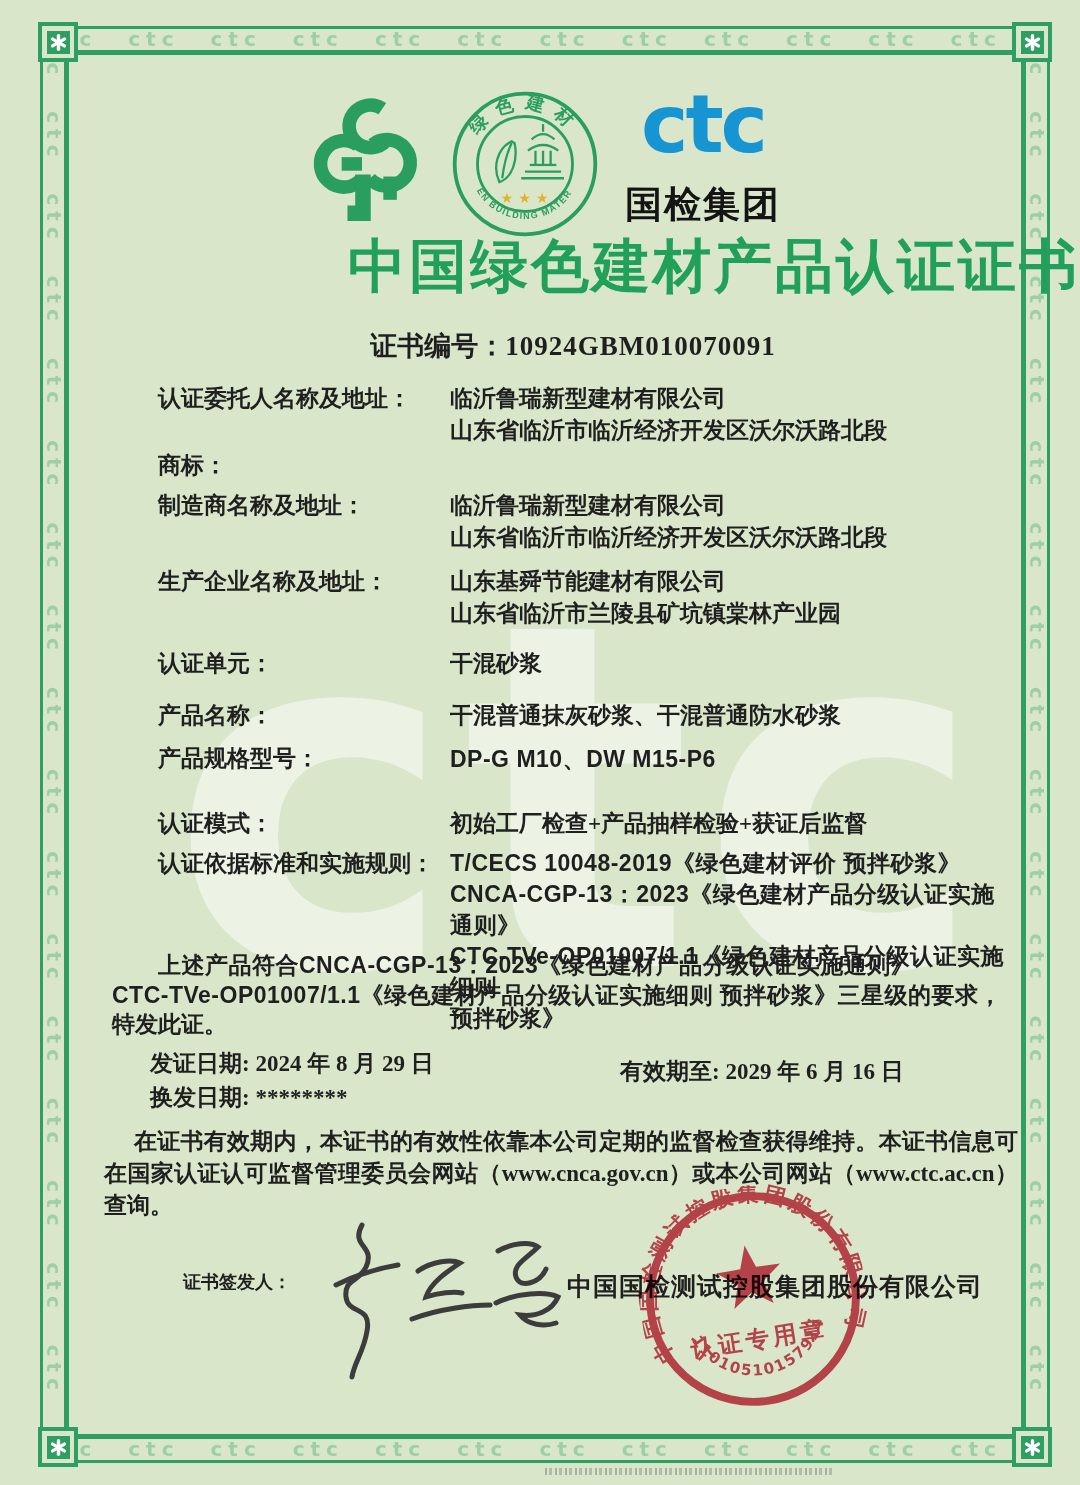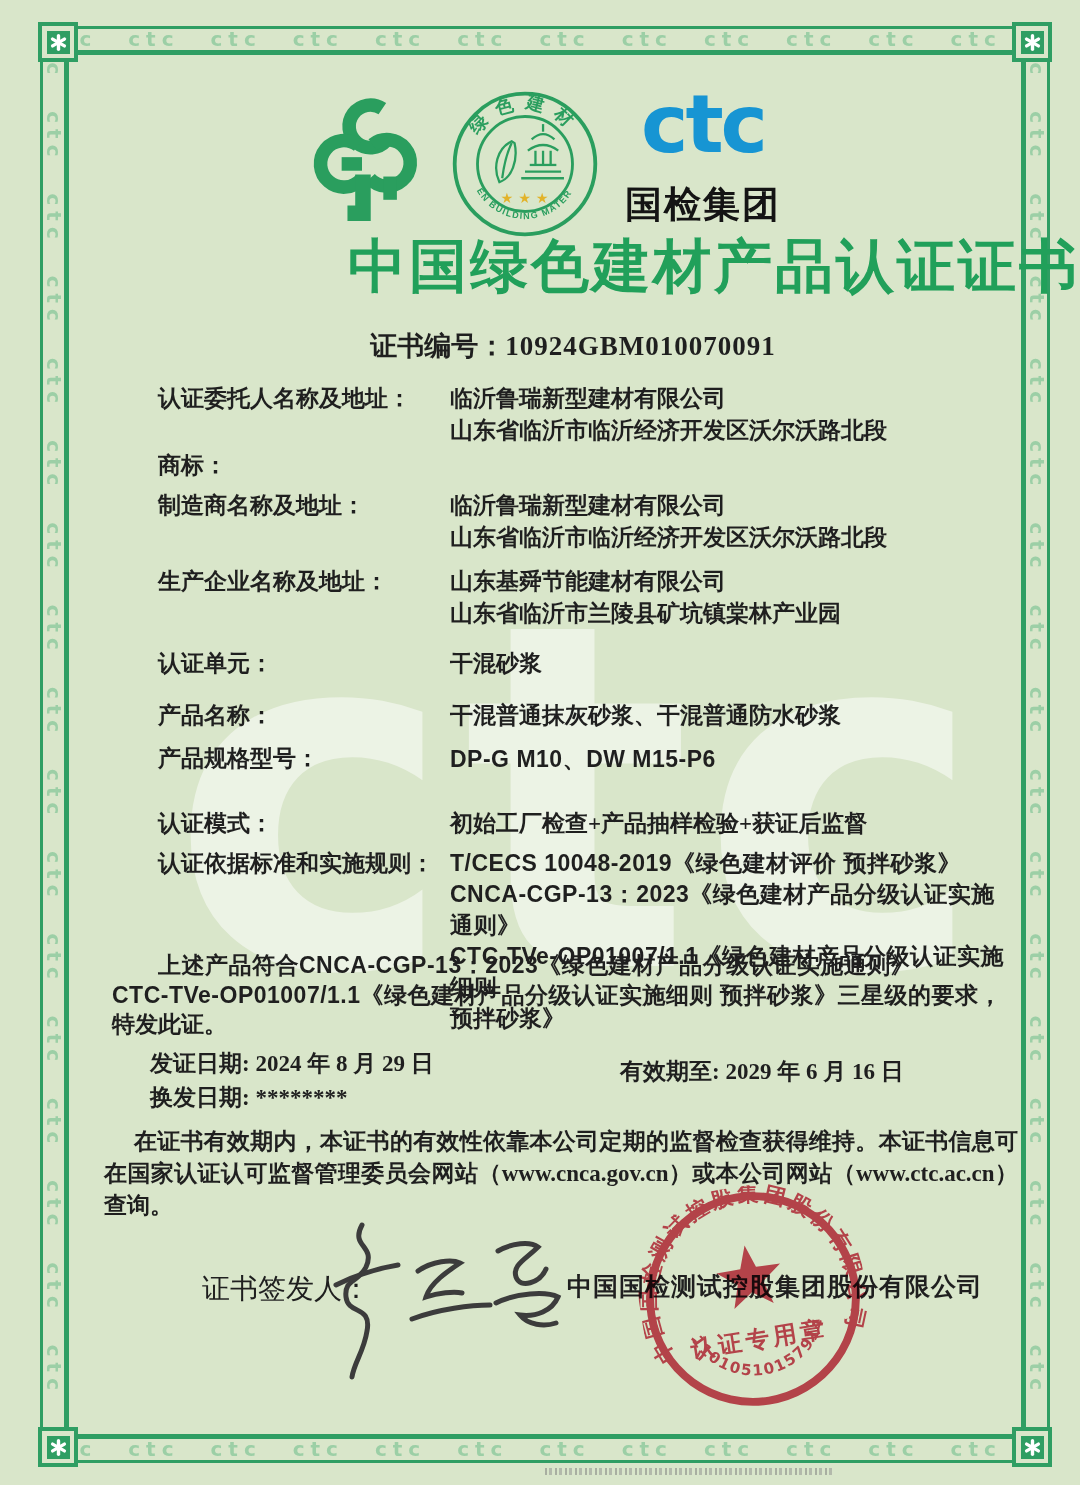--- a/index.html
+++ b/index.html
@@ -66,21 +66,21 @@
   .statement .ln1{text-indent:2em;}
   .dates{position:absolute;left:150px;right:66px;top:1048px;height:80px;z-index:3;
     font-size:23px;font-weight:600;}
   .d-issue{position:absolute;left:0;top:0;}
   .d-reissue{position:absolute;left:0;top:34px;}
   .d-valid{position:absolute;left:470px;top:8px;}
   .vnote{position:absolute;left:104px;right:62px;top:1126px;z-index:3;
     font-size:23px;line-height:32px;font-weight:600;text-align:justify;text-indent:1.3em;}
   .address{position:absolute;left:134px;top:1194px;z-index:3;font-size:23px;font-weight:600;}
   
-  .signer{position:absolute;left:202px;top:1270px;z-index:3;font-size:28px;font-weight:400;}
+  .signer{position:absolute;left:183px;top:1270px;z-index:3;font-size:18px;font-weight:700;}
   .sig{position:absolute;left:300px;top:1205px;width:270px;height:190px;z-index:3;}
   .company{position:absolute;left:567px;top:1270px;z-index:3;font-size:25px;font-weight:bold;letter-spacing:1px;}
   .stamp{position:absolute;left:640px;top:1186px;width:226px;height:226px;z-index:4;
     transform:rotate(-9deg);opacity:.92;mix-blend-mode:multiply;}
   .microprint{position:absolute;left:545px;bottom:10px;width:290px;height:7px;z-index:3;opacity:.5;
     background:repeating-linear-gradient(90deg,#777 0 2px,transparent 2px 4px,#8d8d8d 4px 7px,transparent 7px 10px);}
 </style>
 </head>
 <body>
 

